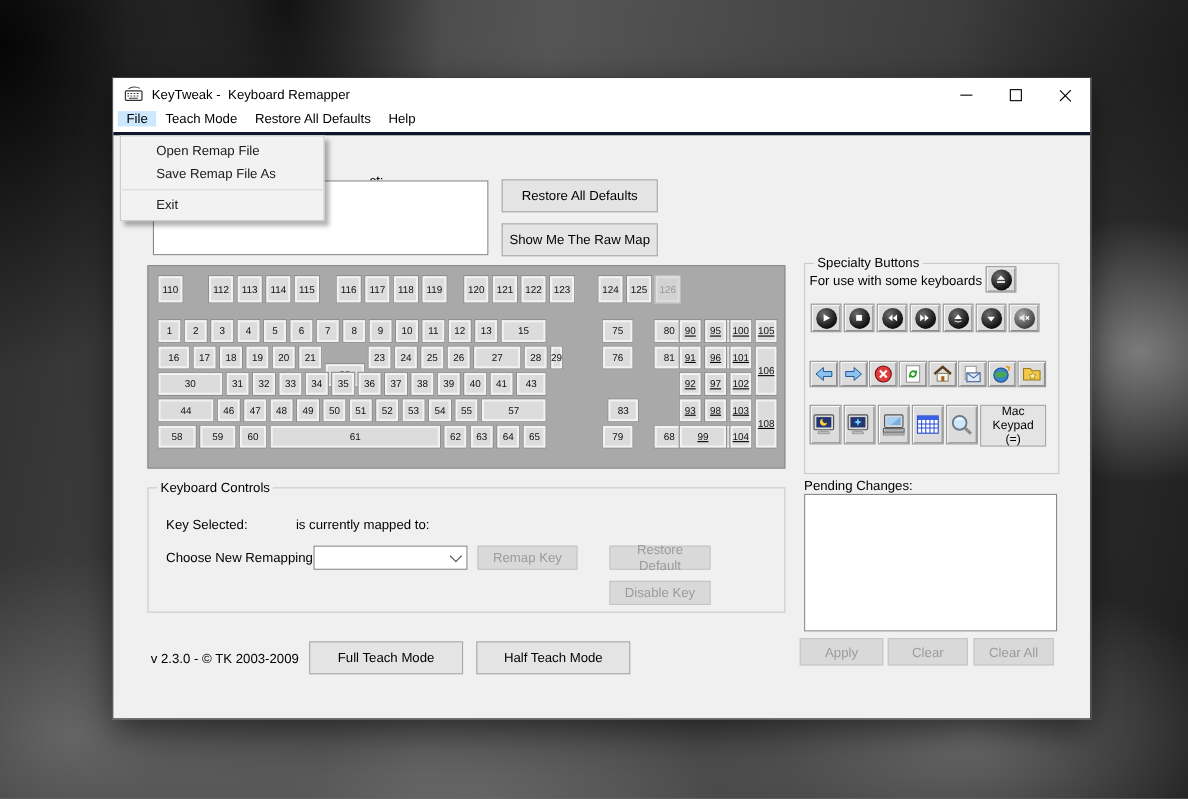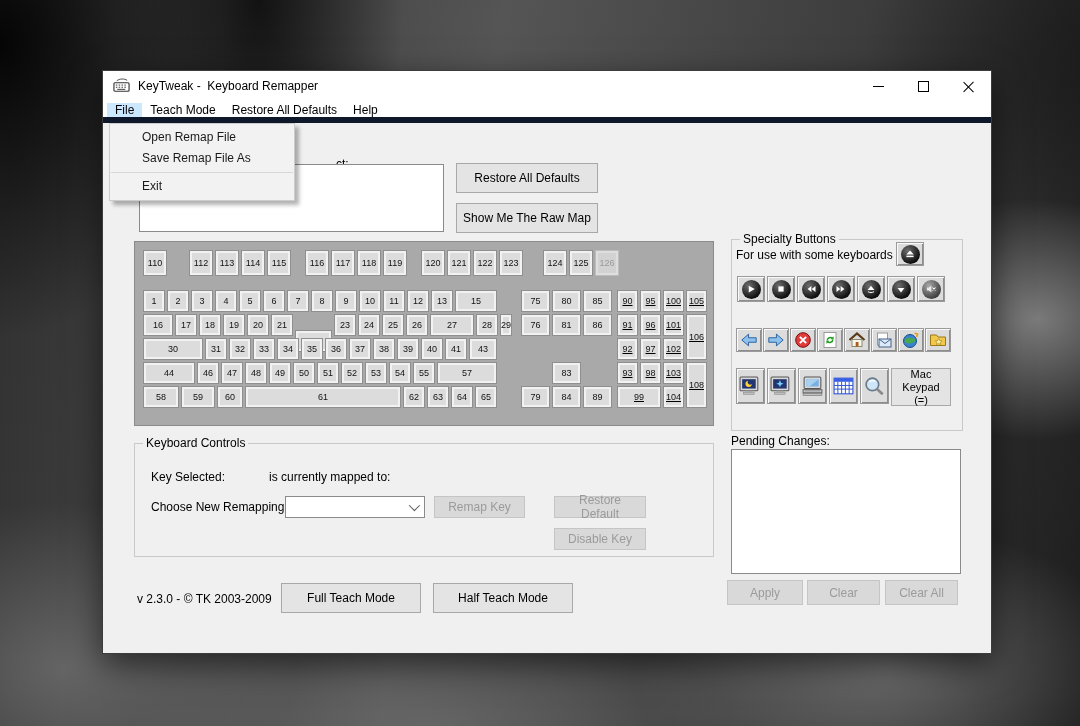--- a/index.html
+++ b/index.html
@@ -32,21 +32,21 @@
   .title-text{margin-left:8px;font-size:12px;color:#000;white-space:pre;}
   .win-controls{margin-left:auto;display:flex;height:100%;}
   .wc{width:45px;height:100%;display:flex;align-items:center;justify-content:center;}
   .glyph-min{width:11px;height:1px;background:#000;}
   .glyph-max{width:9px;height:9px;border:1px solid #000;}
   .glyph-close{position:relative;width:11px;height:11px;}
   .glyph-close:before,.glyph-close:after{content:"";position:absolute;left:5px;top:-1px;width:1.4px;height:14px;background:#000;}
   .glyph-close:before{transform:rotate(45deg);}
   .glyph-close:after{transform:rotate(-45deg);}
   
-  .menubar{position:absolute;left:0;top:30px;width:100%;height:22px;background:#fff;display:flex;align-items:flex-end;padding-left:4px;box-sizing:border-box;border-bottom:6px solid #0f172a;}
+  .menubar{position:absolute;left:0;top:30px;width:100%;height:22px;background:#fff;display:flex;align-items:flex-start;padding-left:4px;box-sizing:border-box;border-bottom:3px solid #0f172a;}
   .menu-item{font-size:12px;color:#000;display:flex;align-items:center;padding:0 8px;cursor:default;}
   .menu-item.active{background:#cce8ff;}
   
   .file-menu{
     position:absolute;left:6px;top:52px;width:184px;z-index:60;
     background:#f2f2f2;border:1px solid #cccccc;padding:3px 0;
     box-shadow:4px 4px 4px rgba(0,0,0,.3);
   }
   .fm-item{height:21px;line-height:21px;padding-left:32px;font-size:12px;color:#1a1a1a;}
   .fm-sep{height:1px;background:#d7d7d7;margin:3px 1px;}
@@ -69,21 +69,21 @@
     font-size:9px;color:#111;flex:0 0 auto;
   }
   .key.kflex{flex:1 1 auto;}
   .key.disabled{background:#d2d2d2;color:#9a9a9a;border-color:#bcbcbc;box-shadow:inset 0 0 0 2px #dedede;}
   .fnrow{position:absolute;left:8px;top:8px;height:26px;display:flex;gap:2px;}
   .fnrow .key{height:26px;}
   .kspacer{flex:0 0 auto;}
   .krow{position:absolute;left:8px;width:354px;height:22px;display:flex;gap:2px;}
   .krow .key{height:22px;}
   .navwrap{position:absolute;left:386px;top:48px;width:93px;height:120px;}
-  .nrow{position:absolute;display:flex;gap:2px;}
+  .nrow{position:absolute;display:flex;gap:18px;margin-left:26px;}
   .numpad{position:absolute;left:482px;top:48px;display:grid;grid-template-columns:repeat(4,21px);grid-auto-rows:22px;gap:2px;text-decoration:underline;}
   .numpad .key{width:auto;height:auto;}
   
   .tool-btn{
     position:relative;background:#dcdcdc;border:1px solid #9a9a9a;
     box-shadow:inset 1px 1px 0 #fafafa, inset -1px -1px 0 #8d8d8d;
     box-sizing:border-box;display:flex;align-items:center;justify-content:center;padding:0;
   }
   .mcircle{width:19px;height:19px;border-radius:50%;
     background:radial-gradient(circle at 35% 30%, #6e6e6e, #101010 70%);
@@ -249,21 +249,21 @@
             <div class="key" style="width: 29px; height: 22px;">85</div>
           </div>
           <div class="nrow" style="top: 24px; left: 0px;">
             <div class="key" style="width: 29px; height: 22px;">76</div>
             <div class="key" style="width: 29px; height: 22px;">81</div>
             <div class="key" style="width: 29px; height: 22px;">86</div>
           </div>
           <div class="key" style="width: 29px; position: absolute; left: 31px; top: 72px; height: 22px;">83</div>
           <div class="nrow" style="top: 96px; left: 0px;">
             <div class="key" style="width: 29px; height: 22px;">79</div>
-            <div class="key" style="width: 29px; height: 22px;">84</div>
+            <div class="key" style="width: 29px; height: 22px;">68</div>
             <div class="key" style="width: 29px; height: 22px;">89</div>
           </div>
         </div>
       <div class="numpad">
           <div class="key">90</div>
           <div class="key">95</div>
           <div class="key">100</div>
           <div class="key">105</div>
           <div class="key">91</div>
           <div class="key">96</div>

